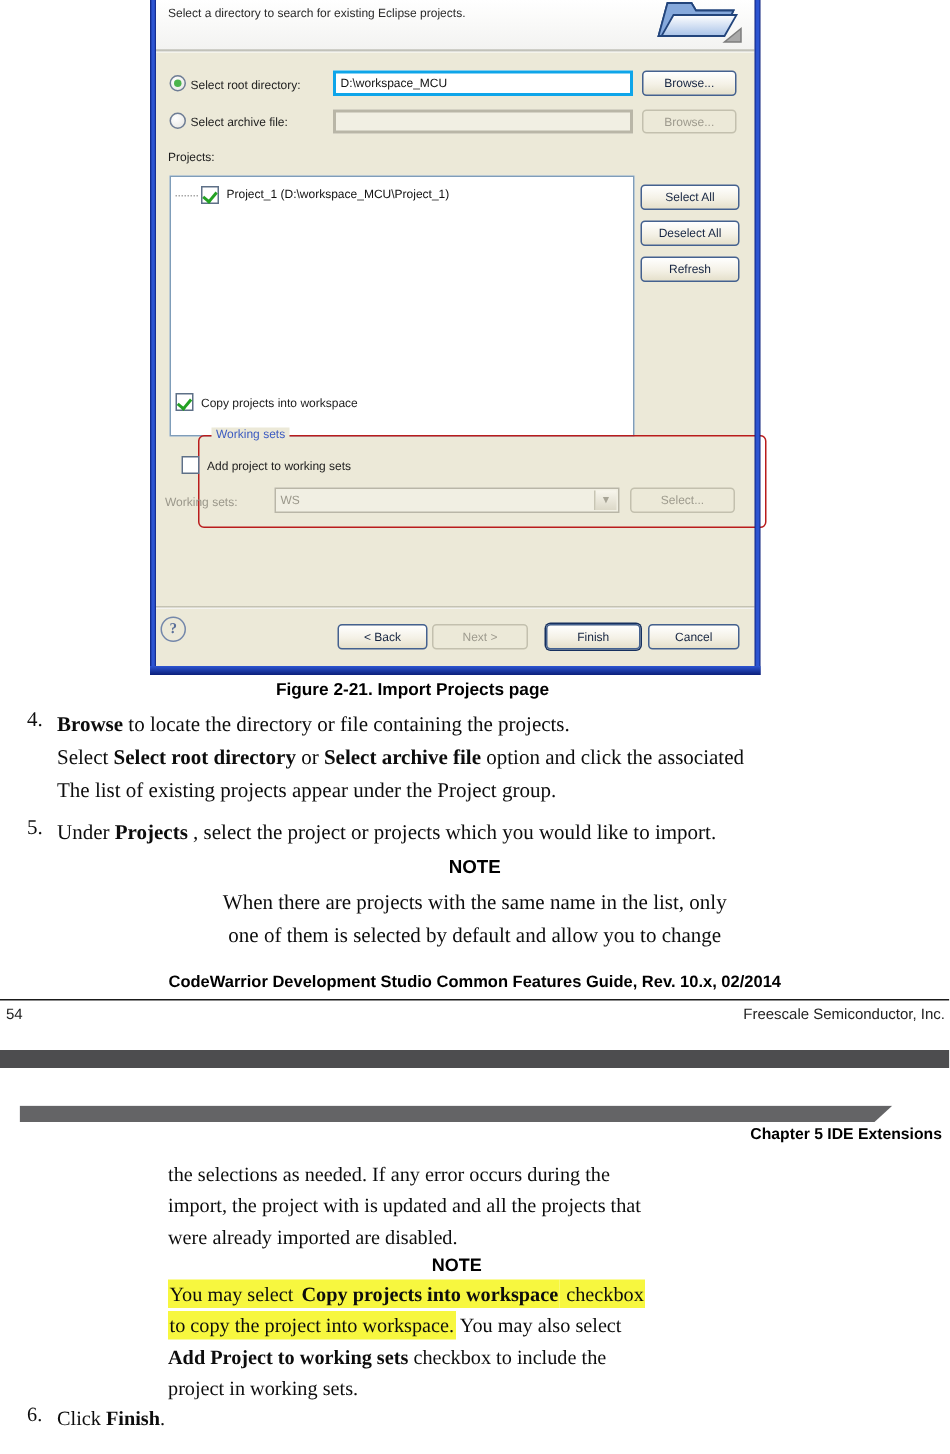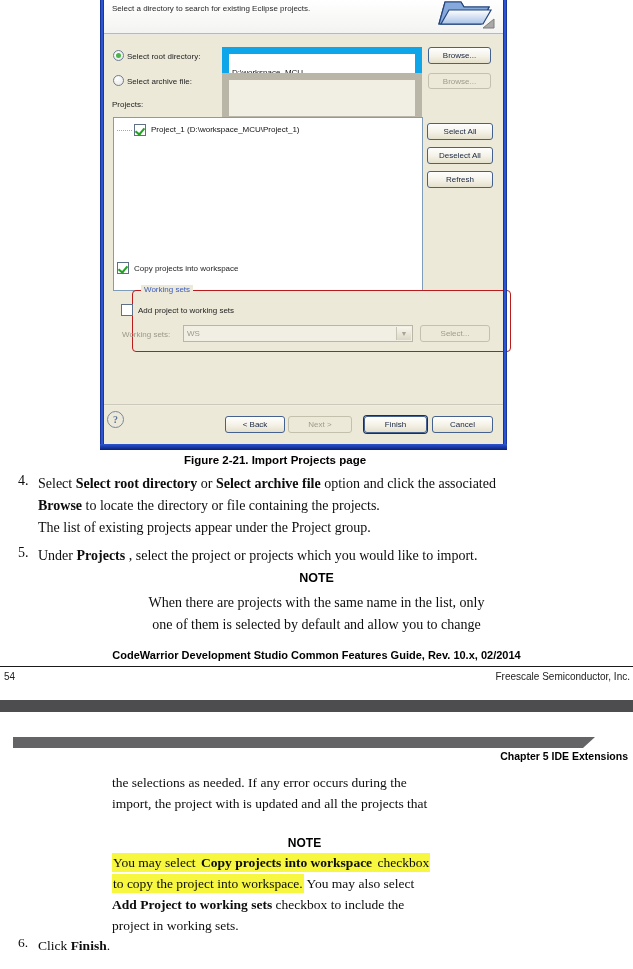--- a/index.html
+++ b/index.html
@@ -17,22 +17,22 @@
   .dlg-header{position:absolute;left:4px;top:0;width:399px;height:33px;
               background:linear-gradient(180deg,#ffffff,#f3f3f1);}
   .dlg-desc{position:absolute;left:8px;top:4px;font:8px "Liberation Sans",sans-serif;color:#2a2a2a;}
   .dlg-sep{position:absolute;left:4px;top:33px;width:399px;height:2px;
            background:linear-gradient(180deg,#a3a396,#ffffff);}
   .dlg-content{position:absolute;left:4px;top:35px;width:399px;height:409px;background:#ece9d8;}
 
   .xplabel{position:absolute;font:8px "Liberation Sans",sans-serif;color:#1c1c1c;white-space:nowrap;}
   .xplabel.dis{color:#9b988b;}
 
-  .tf{position:absolute;background:#fff;border:7px solid #0ea5e9;display:flex;align-items:center;
-      padding:18px 3px;font:8px "Liberation Sans",sans-serif;color:#111;}
+  .tf{position:absolute;background:#fff;border:2px solid #0ea5e9;display:flex;align-items:center;
+      padding:6px 3px;font:8px "Liberation Sans",sans-serif;color:#111;}
   .tf.dis{background:#f1efe3;border-color:#b9b6a7;color:#9b988b;}
 
   .xpbtn{position:absolute;display:flex;align-items:center;justify-content:center;
          font:8px "Liberation Sans",sans-serif;color:#152441;
          background:linear-gradient(180deg,#ffffff 0%,#f4f1e6 55%,#e5e0cb 100%);
          border:1px solid #44618f;border-radius:3px;cursor:default;}
   .xpbtn.dis{background:#ece9d8;border-color:#c3c0ae;color:#9e9b8e;}
   .xpbtn.default{box-shadow:0 0 0 1px #16305e;}
 
   .radio{position:absolute;width:11px;height:11px;border-radius:50%;border:1px solid #6e7d95;
@@ -142,21 +142,21 @@
     </div>
 
     <div class="cb checked" style="left:17px;top:262px"></div>
     <div class="xplabel" style="left:34px;top:264px">Copy projects into workspace</div>
 
     <div class="groupbox" style="left:12px;top:290px;width:379px;height:62px">
       <div class="group-label">Working sets</div>
     </div>
     <div class="cb" style="left:21px;top:304px"></div>
     <div class="xplabel" style="left:38px;top:306px">Add project to working sets</div>
-    <div class="xplabel dis" style="left:22px;top:330px">Working sets:</div>
+    <div class="xplabel dis" style="left:10px;top:330px">Working sets:</div>
     <div class="combo" style="left:83px;top:325px;width:230px;height:17px">
       <span>WS</span>
       <span class="combo-arrow">▼</span>
     </div>
     <div class="xpbtn dis" style="left:320px;top:325px;width:70px;height:17px">
       <span>Select...</span>
     </div>
 
     <div class="dlg-footer-sep"></div>
     <div class="help-btn" style="left:7px;top:411px">
@@ -177,22 +177,22 @@
 
     <div class="brd l"></div>
     <div class="brd r"></div>
     <div class="brd b"></div>
   </div>
 
   <div class="fig-caption">Figure 2-21. Import Projects page</div>
 
   <div class="num" style="left:18px;top:473px">4.</div>
   <div class="abs doc" style="left:38px;top:473px;width:575px">
+      <div><span class="b">Browse</span><span> to locate the directory or file containing the projects.</span></div>
       <div><span>Select </span><span class="b">Select root directory</span><span> or </span><span class="b">Select archive file</span><span> option and click the associated</span></div>
-      <div><span class="b">Browse</span><span> to locate the directory or file containing the projects.</span></div>
     </div>
 
   <div class="abs doc" style="left:38px;top:517px;width:575px">
       <div><span>The list of existing projects appear under the Project group.</span></div>
     </div>
 
   <div class="num" style="left:18px;top:545px">5.</div>
   <div class="abs doc" style="left:38px;top:545px;width:575px">
       <div><span>Under </span><span class="b">Projects</span><span> , select the project or projects which you would like to import.</span></div>
     </div>
@@ -208,20 +208,21 @@
   <div class="footer-meta" style="left:4px;top:671px">54</div>
   <div class="footer-meta" style="right:3px;top:671px">Freescale Semiconductor, Inc.</div>
 
   <div class="bar1"></div>
   <div class="bar2"></div>
   <div class="chapter-header">Chapter 5 IDE Extensions</div>
 
   <div class="abs doc2" style="left:112px;top:772px;width:400px">
       <div><span>the selections as needed. If any error occurs during the</span></div>
       <div><span>import, the project with is updated and all the projects that</span></div>
+      <div><span>were already imported are disabled.</span></div>
     </div>
 
   <div class="note-title" style="left:112px;top:836px;width:385px;font-size:12px">NOTE</div>
   <div class="abs doc2" style="left:112px;top:852px;width:400px">
       <div><span class="hl">You may select </span><span class="b hl">Copy projects into workspace</span><span class="hl"> checkbox</span></div>
       <div><span class="hl">to copy the project into workspace.</span><span> You may also select</span></div>
       <div><span class="b">Add Project to working sets</span><span> checkbox to include the</span></div>
       <div><span>project in working sets.</span></div>
     </div>
 

